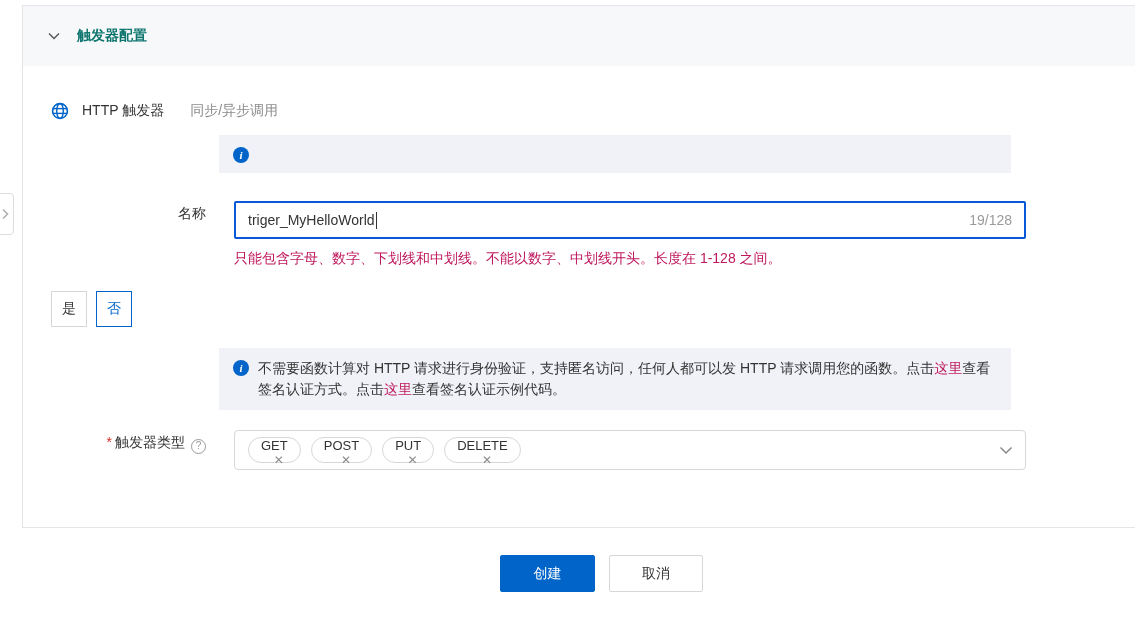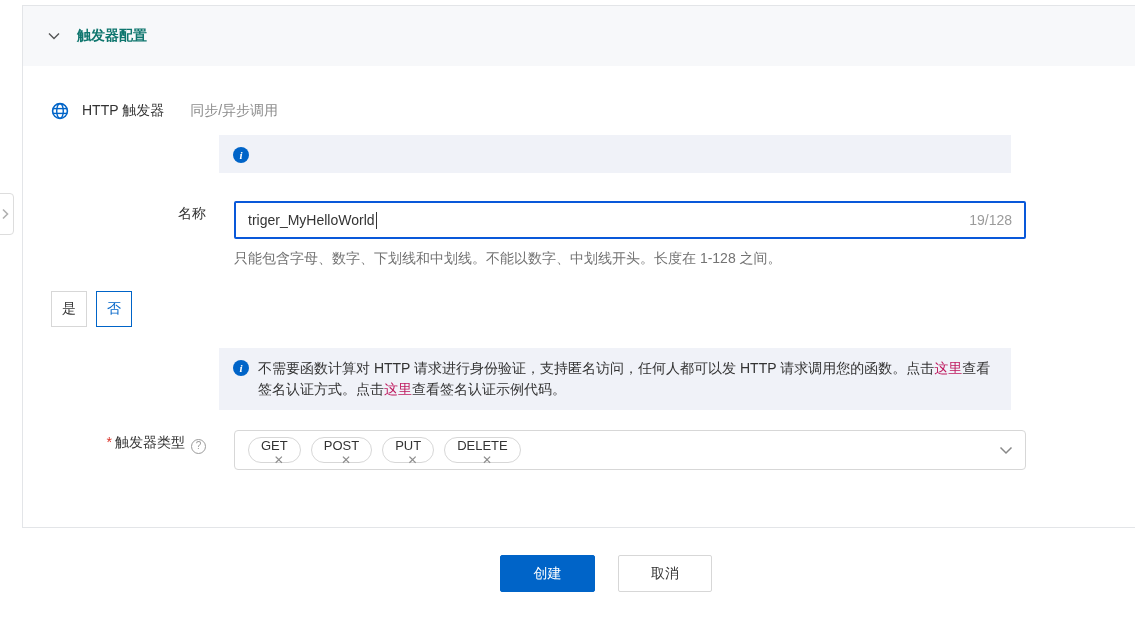--- a/index.html
+++ b/index.html
@@ -68,21 +68,21 @@
     position:relative; width:792px; height:38px; border:2px solid #0958d9;
     border-radius:2px; background:#fff; display:flex; align-items:center;
     padding:0 12px;
   }
   .name-input .value { color:#333; }
   .caret { display:inline-block; width:1px; height:17px; background:#333; margin-left:1px; vertical-align:middle; }
   .char-counter {
     position:absolute; right:12px; top:0; height:100%; display:flex;
     align-items:center; color:#9b9b9b;
   }
-  .field-helper { margin-top:10px; color:#737373; line-height:18px; }
+  .field-helper { margin-top:10px; color:#be185d; line-height:18px; }
 
   
   .row-auth { margin-top:24px; }
   .toggle-group { display:flex; }
   .toggle-btn {
     min-width:36px; height:36px; padding:0 10px; background:#fff;
     border:1px solid #d7d7d7; color:#333; display:flex; align-items:center;
     justify-content:center; cursor:pointer; margin-right:9px; font-size:14px;
   }
   .toggle-btn.selected { border-color:#0064c8; color:#0064c8; }
@@ -109,21 +109,21 @@
     flex-direction:column;
   }
   .tag-close { margin-left:9px; color:#8c8c8c; font-size:12px; cursor:pointer; }
   .select-arrow { position:absolute; right:12px; top:0; height:100%; display:flex; align-items:center; }
 
   
   .footer-actions { position:absolute; left:500px; top:555px; display:flex; }
   .btn { height:37px; display:flex; align-items:center; justify-content:center;
          font-size:14px; cursor:pointer; border-radius:2px; }
   .btn-primary { width:95px; background:#0064c8; color:#fff; border:1px solid #0064c8; }
-  .btn-default { width:94px; background:#fff; color:#333; border:1px solid #d7d7d7; margin-left:23px; }
+  .btn-default { width:94px; background:#fff; color:#333; border:1px solid #d7d7d7; margin-left:14px; }
 </style>
 </head>
 <body>
 
 <div class="edge-expander">
   <span>
     <svg width="10" height="12" viewBox="0 0 10 12">
         <path d="M3 1.5 L7.5 6 L3 10.5" fill="none" stroke="#b0b0b0" stroke-width="1.6"></path>
       </svg>
   </span>

